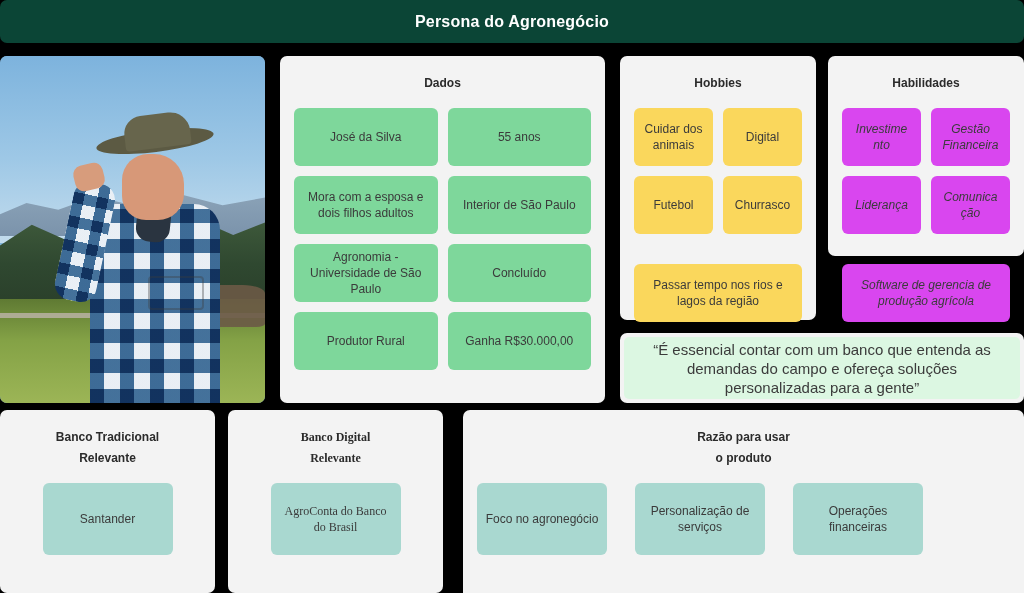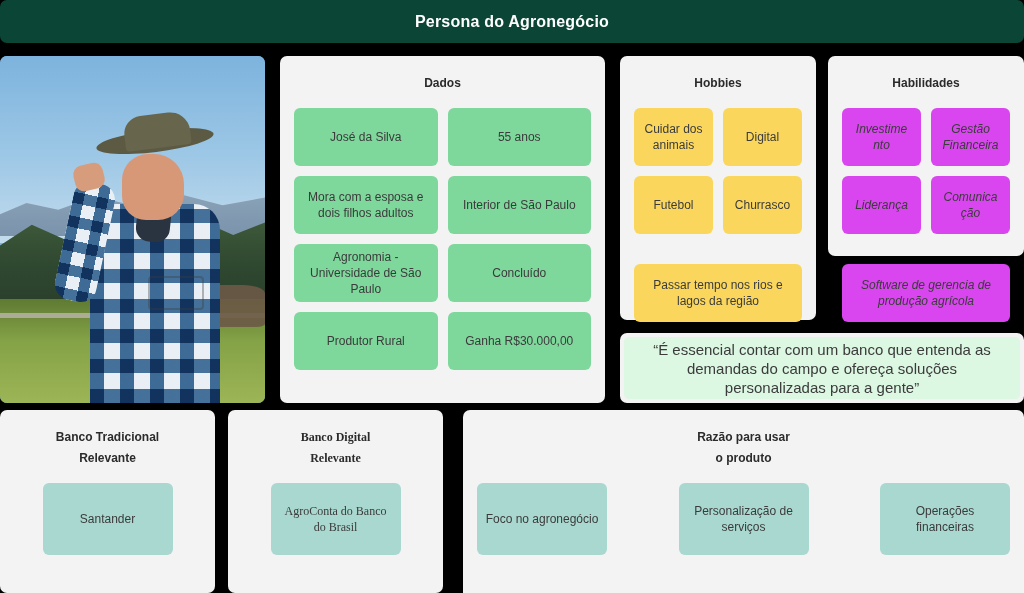--- a/index.html
+++ b/index.html
@@ -226,22 +226,22 @@
     display: flex;
     justify-content: center;
   }
   .banco-trad-panel .chip.teal,
   .banco-dig-panel .chip.teal {
     width: 130px; height: 72px;
     font-size: 12px;
   }
   .razao-row {
     display: flex;
-    justify-content: space-between;
-    gap: 18px;
+    justify-content: flex-start;
+    gap: 28px;
   }
   .razao-row .chip.teal {
     width: 130px; height: 72px;
     font-size: 12px;
   }
 </style>
 </head>
 <body>
 
 <div class="board">

